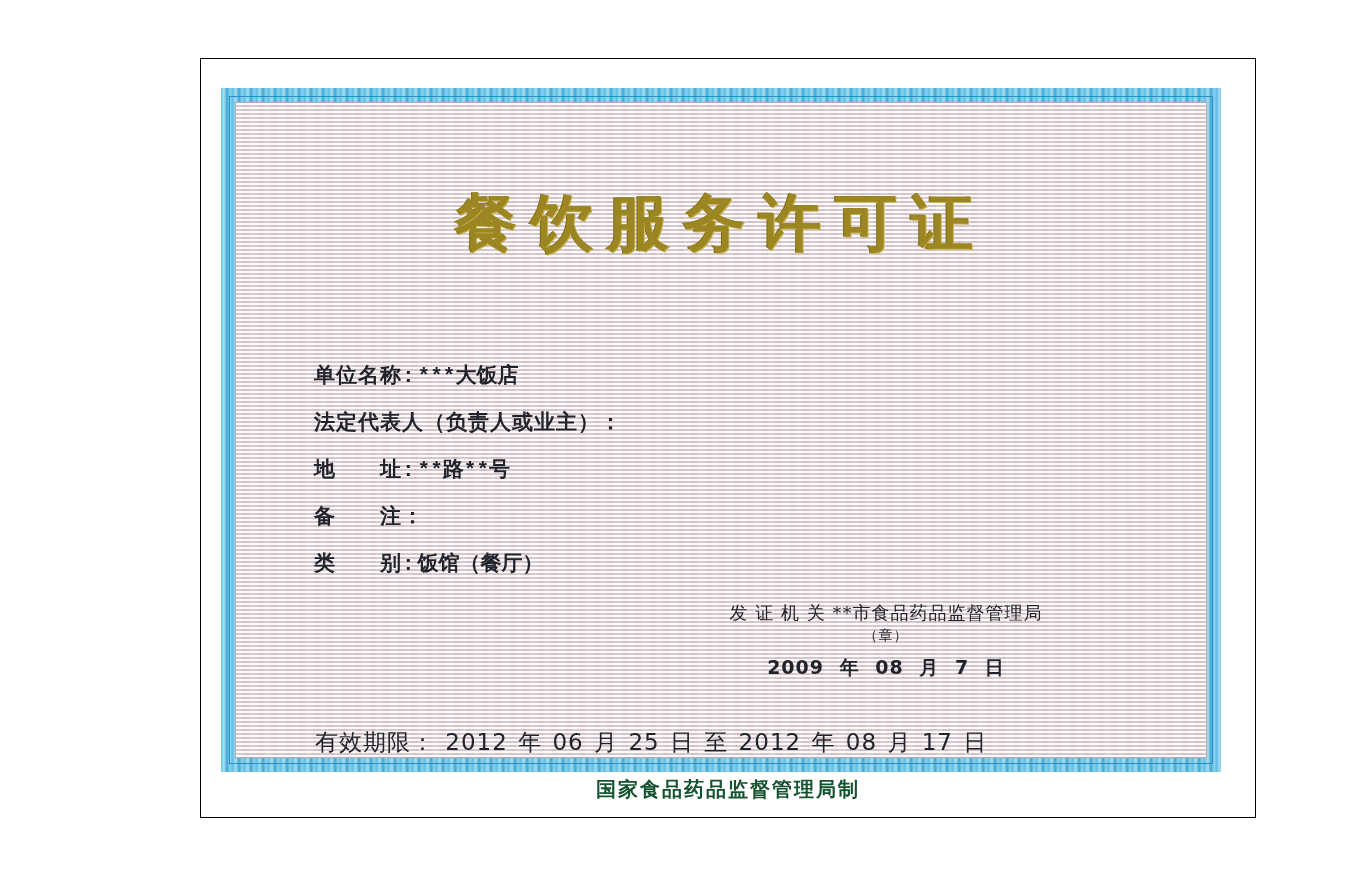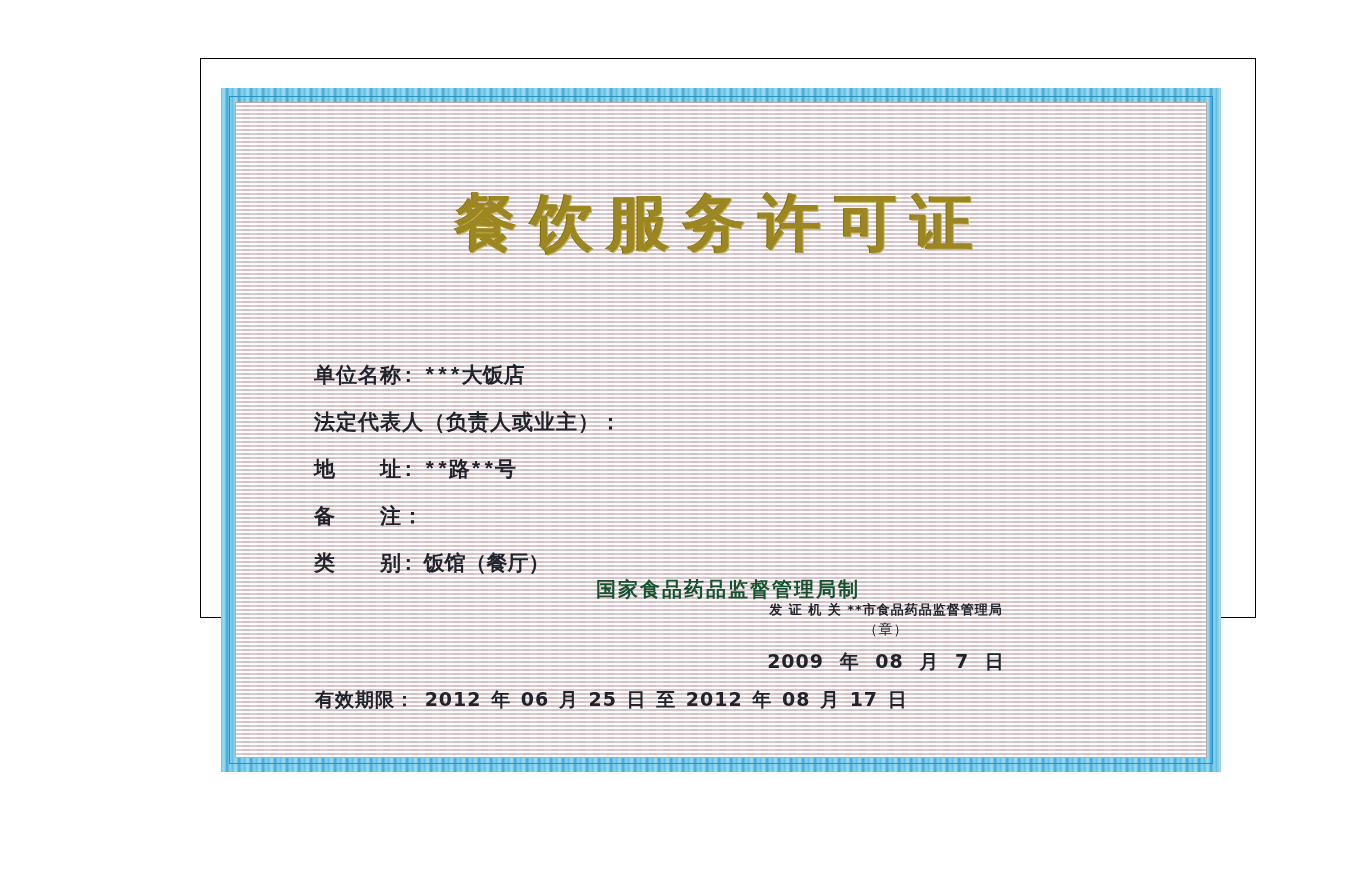--- a/index.html
+++ b/index.html
@@ -13,21 +13,21 @@
     font-family: "Liberation Serif", "DejaVu Serif", serif;
     overflow: hidden;
   }
 
   
   .page {
     position: absolute;
     left: 200px;
     top: 58px;
     width: 1056px;
-    height: 560px;
+    height: 760px;
     background: #ffffff;
     border: 1px solid #000000;
     box-sizing: border-box;
   }
 
   
   .cert {
     position: absolute;
     left: 20px;
     top: 29px;
@@ -98,35 +98,35 @@
   }
   .field-label {
     font-weight: bold;
     letter-spacing: 1px;
   }
   .field-label.spaced {
     letter-spacing: 1px;
   }
   .field-value {
     font-weight: bold;
-    margin-left: 8px;
+    margin-left: 2px;
   }
 
   .issuer-block {
     position: absolute;
     right: 60px;
     top: 498px;
     width: 520px;
     text-align: left;
     font-family: "DejaVu Sans", "Liberation Sans", sans-serif;
     color: #20232b;
   }
   .issuer-line {
-    font-size: 13px;
-    font-weight: bold;
+    font-size: 18px;
+    font-weight: normal;
     letter-spacing: 1px;
     text-align: center;
   }
   .seal-hint {
     font-size: 14px;
     text-align: center;
     margin-top: 2px;
     letter-spacing: 1px;
   }
   .issue-date {
@@ -134,23 +134,23 @@
     font-weight: bold;
     text-align: center;
     margin-top: 10px;
     letter-spacing: 1px;
   }
   .issue-date span { margin: 0 4px; }
 
   .validity {
     position: absolute;
     left: 78px;
-    top: 584px;
-    font-size: 19px;
-    font-weight: bold;
+    top: 624px;
+    font-size: 23px;
+    font-weight: normal;
     letter-spacing: 1px;
     color: #20232b;
     font-family: "DejaVu Sans", "Liberation Sans", sans-serif;
     white-space: nowrap;
   }
   .validity span { margin: 0 1px; }
 
   .footer {
     position: absolute;
     left: 0;

